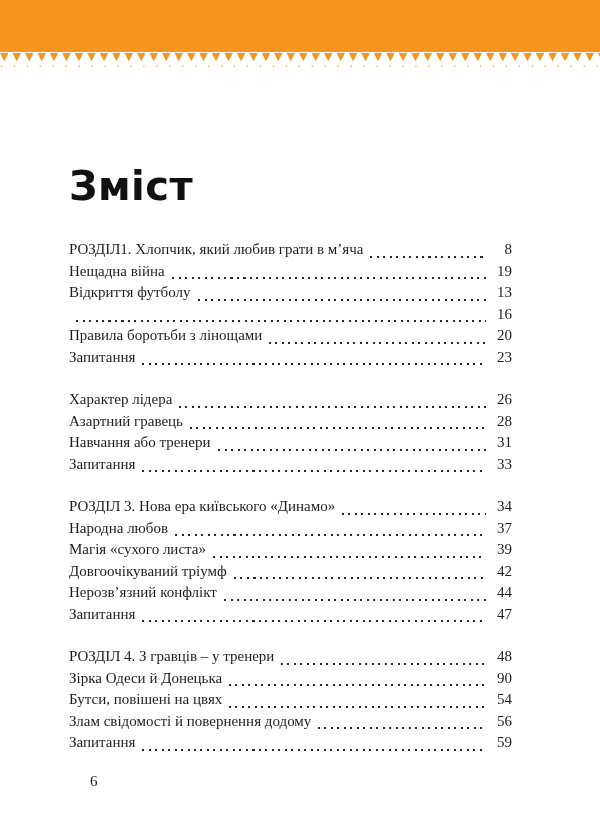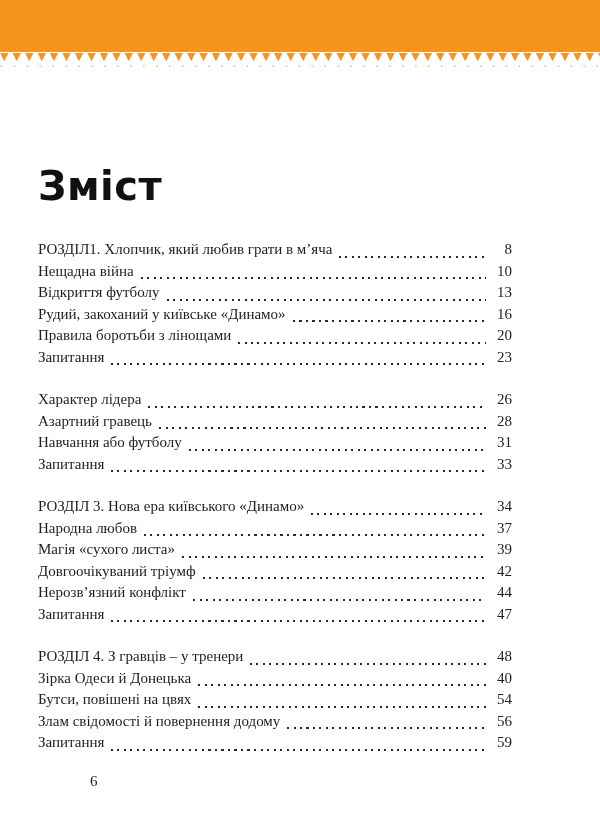--- a/index.html
+++ b/index.html
@@ -37,20 +37,21 @@
   .fringe .dotrow {
     display: block;
     font-size: 5px;
     line-height: 6px;
     letter-spacing: 10px;
   }
 
   
   .content {
     padding: 92px 88px 0 38px;
+    margin-left: 31px;
   }
   .page-title {
     font-family: "DejaVu Sans", sans-serif;
     font-weight: 700;
     font-size: 40px;
     letter-spacing: 0.5px;
     color: #111;
     margin: 0 0 30px 0;
   }
 
@@ -103,29 +104,28 @@
   <div>
       <div class="toc-section">
         <div class="toc-row">
           <span class="label">РОЗДІЛ1. Хлопчик, який любив грати в м’яча</span>
           <span class="dots"></span>
           <span class="num">8</span>
         </div>
         <div class="toc-row">
           <span class="label">Нещадна війна</span>
           <span class="dots"></span>
-          <span class="num">10</span>
+          <span class="num">19</span>
         </div>
         <div class="toc-row">
           <span class="label">Відкриття футболу</span>
           <span class="dots"></span>
           <span class="num">13</span>
         </div>
         <div class="toc-row">
-          <span class="label">Рудий, закоханий у київське «Динамо»</span>
           <span class="dots"></span>
           <span class="num">16</span>
         </div>
         <div class="toc-row">
           <span class="label">Правила боротьби з лінощами</span>
           <span class="dots"></span>
           <span class="num">20</span>
         </div>
         <div class="toc-row">
           <span class="label">Запитання</span>
@@ -138,21 +138,21 @@
           <span class="label">Характер лідера</span>
           <span class="dots"></span>
           <span class="num">26</span>
         </div>
         <div class="toc-row">
           <span class="label">Азартний гравець</span>
           <span class="dots"></span>
           <span class="num">28</span>
         </div>
         <div class="toc-row">
-          <span class="label">Навчання або футболу</span>
+          <span class="label">Навчання або тренери</span>
           <span class="dots"></span>
           <span class="num">31</span>
         </div>
         <div class="toc-row">
           <span class="label">Запитання</span>
           <span class="dots"></span>
           <span class="num">33</span>
         </div>
       </div>
       <div class="toc-section">
@@ -189,21 +189,21 @@
       </div>
       <div class="toc-section">
         <div class="toc-row">
           <span class="label">РОЗДІЛ 4. З гравців – у тренери</span>
           <span class="dots"></span>
           <span class="num">48</span>
         </div>
         <div class="toc-row">
           <span class="label">Зірка Одеси й Донецька</span>
           <span class="dots"></span>
-          <span class="num">40</span>
+          <span class="num">90</span>
         </div>
         <div class="toc-row">
           <span class="label">Бутси, повішені на цвях</span>
           <span class="dots"></span>
           <span class="num">54</span>
         </div>
         <div class="toc-row">
           <span class="label">Злам свідомості й повернення додому</span>
           <span class="dots"></span>
           <span class="num">56</span>

